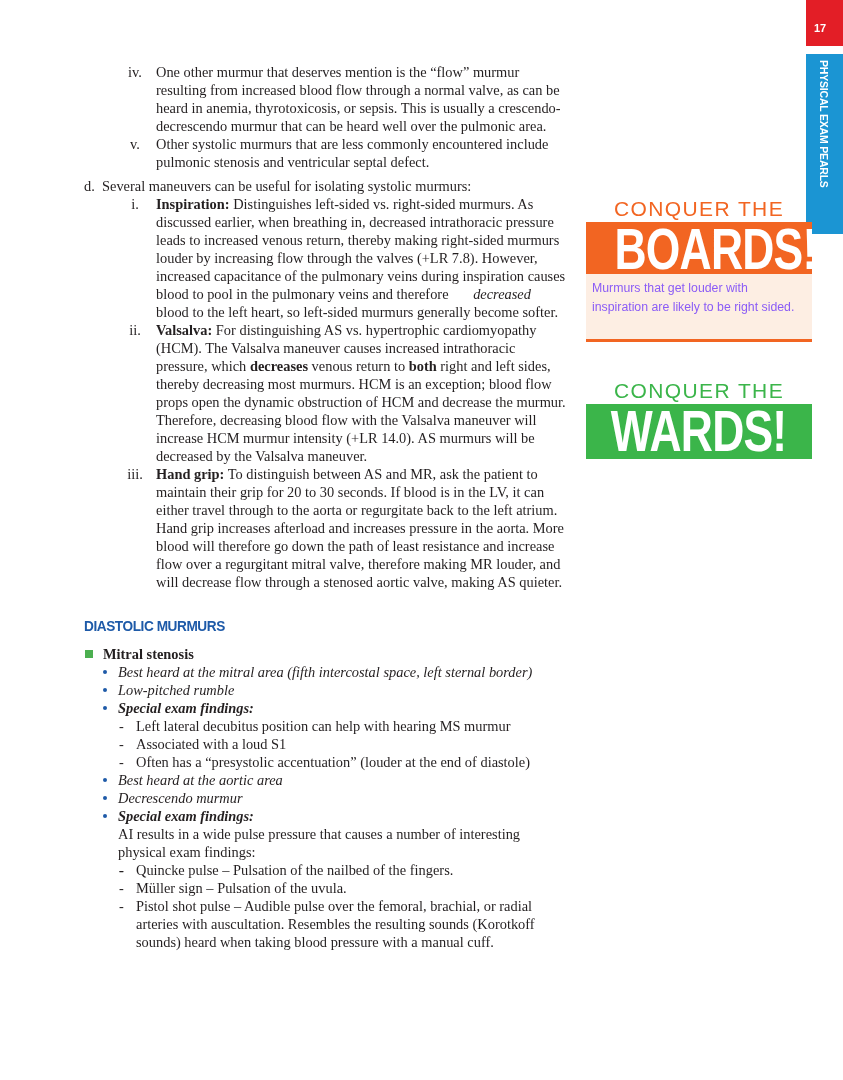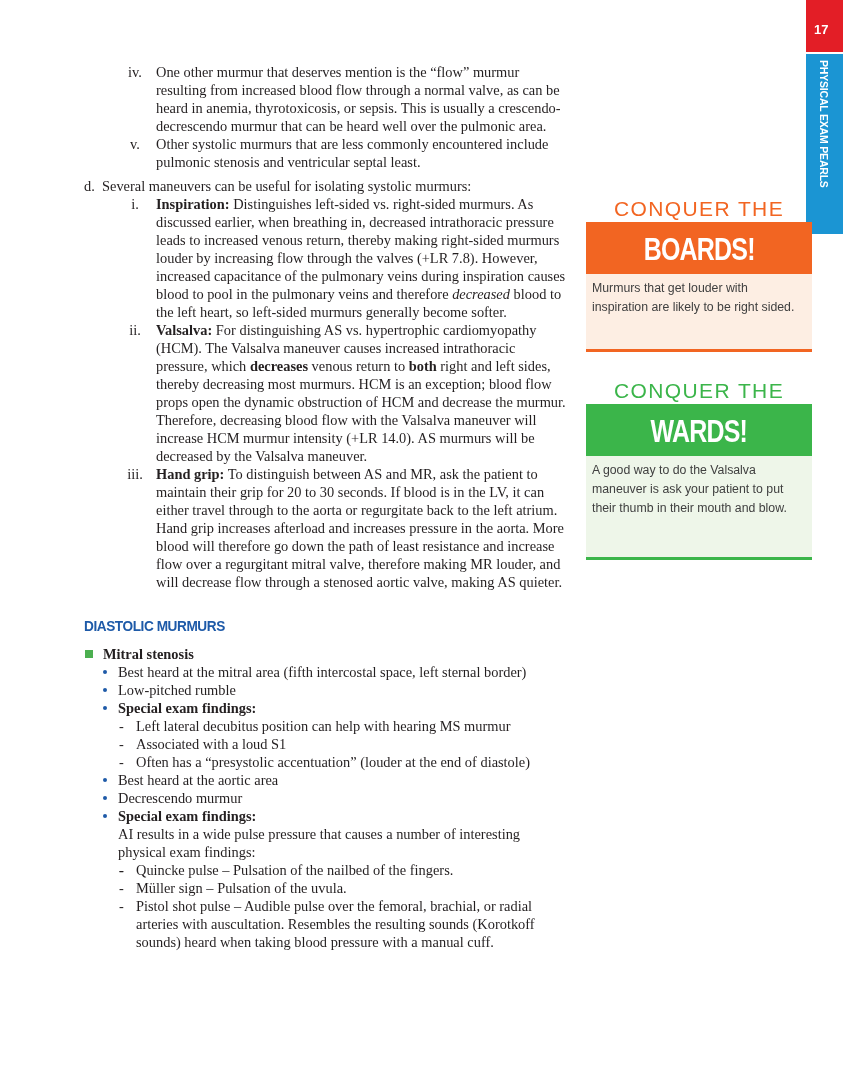--- a/index.html
+++ b/index.html
@@ -3,55 +3,55 @@
 <meta charset="utf-8">
 <style>
   html, body { margin: 0; padding: 0; }
   body {
     width: 843px; height: 1080px; position: relative; overflow: hidden;
     background: #ffffff; color: #231f20;
     font-family: "Liberation Serif", "DejaVu Serif", serif;
   }
   .main { position: absolute; left: 84px; top: 63px; width: 482px; font-size: 14.4px; line-height: 18px; }
   .bold { font-weight: bold; }
-  .italic { font-style: italic; }
+  .italic { font-style: italic; margin-left: 21px; }
 
   .lvl-roman { padding-left: 36px; position: relative; }
   .lvl-roman .num { position: absolute; left: 0; width: 30px; text-align: center; }
 
   .d-item { position: relative; padding-left: 0; margin-top: 4px; }
 
   .section-head {
     font-family: "Liberation Sans", "DejaVu Sans", sans-serif;
     font-weight: bold; color: #1e5aa8; font-size: 15.5px;
     letter-spacing: -0.5px; margin: 26px 0 10px 0; transform: scaleX(0.88); transform-origin: left;
   }
   .intro { margin: 0 0 4px 0; }
   .sq-item { position: relative; padding-left: 19px; margin-top: 2px; }
   .sq { position: absolute; left: 1px; top: 5px; width: 8px; height: 8px; background: #4caf50; }
-  .bul-item { position: relative; padding-left: 34px; }
+  .bul-item { position: relative; padding-left: 34px; font-style: italic; }
   .bul { position: absolute; left: 19px; top: 7px; width: 4px; height: 4px; border-radius: 50%; background: #1e5aa8; }
   .dash-item { position: relative; padding-left: 52px; }
   .dash { position: absolute; left: 35px; top: 0; }
   .bul-cont { padding-left: 34px; }
 
   
-  .page-tab { position: absolute; left: 806px; top: 0; width: 37px; height: 52px; background: #e31e26; color: #fff;
-    font-family: "Liberation Sans", "DejaVu Sans", sans-serif; font-weight: bold; font-size: 13px; }
+  .page-tab { position: absolute; left: 806px; top: 0; width: 37px; height: 46px; background: #e31e26; color: #fff;
+    font-family: "Liberation Sans", "DejaVu Sans", sans-serif; font-weight: bold; font-size: 11px; }
   .page-tab span { position: absolute; left: 8px; top: 22px; }
   .section-tab { position: absolute; left: 806px; top: 54px; width: 37px; height: 180px; background: #1b95d3; }
   .section-tab span { position: absolute; left: 12px; top: 6px; writing-mode: vertical-rl; color: #fff;
     font-family: "Liberation Sans", "DejaVu Sans", sans-serif; font-weight: bold; font-size: 10.5px; letter-spacing: -0.2px; }
 
   .box { position: absolute; left: 586px; width: 226px; font-family: "Liberation Sans", "DejaVu Sans", sans-serif; }
   .box .kicker { text-align: center; font-size: 21px; letter-spacing: 1.4px; height: 26px; line-height: 26px; }
-  .box .banner { color: #fff; font-weight: bold; text-align: center; font-size: 32px; line-height: 54px; height: 52px;
+  .box .banner { color: #fff; font-weight: bold; text-align: center; font-size: 57px; line-height: 54px; height: 52px;
     overflow: hidden; letter-spacing: -1px; }
   .box .banner span { display: inline-block; transform: scaleX(0.78); }
-  .box .body { font-size: 12.3px; line-height: 19px; color: #404040; padding: 5px 6px 16px 6px; }
+  .box .body { font-size: 12.3px; line-height: 19px; color: #8b5cf6; padding: 5px 6px 6px 6px; }
   .box .rule { height: 3px; }
 
   .boards { top: 196px; }
   .boards .kicker { color: #f26522; }
   .boards .banner { background: #f26522; }
   .boards .body { background: #fdeee3; height: 54px; }
   .boards .rule { background: #f26522; }
 
   .wards { top: 378px; }
   .wards .kicker { color: #3bb54a; }
@@ -70,21 +70,21 @@
   </div>
 
 <div class="main">
   <div style="padding-left:36px;">
     <div class="lvl-roman">
       <span class="num">iv.</span>
       <span>One other murmur that deserves mention is the “flow” murmur resulting from increased blood flow through a normal valve, as can be heard in anemia, thyrotoxicosis, or sepsis. This is usually a crescendo-decrescendo murmur that can be heard well over the pulmonic area.</span>
     </div>
     <div class="lvl-roman">
       <span class="num">v.</span>
-      <span>Other systolic murmurs that are less commonly encountered include pulmonic stenosis and ventricular septal least.</span>
+      <span>Other systolic murmurs that are less commonly encountered include pulmonic stenosis and ventricular septal defect.</span>
     </div>
   </div>
 
   <div class="d-item" style="margin-top:6px;">
     <div style="position:relative; padding-left:18px;">
       <span style="position:absolute; left:0;">d.</span>
       <span>Several maneuvers can be useful for isolating systolic murmurs:</span>
     </div>
     <div style="padding-left:36px;">
       <div class="lvl-roman">
@@ -128,15 +128,14 @@
 <div class="box boards">
   <div class="kicker">CONQUER THE</div>
   <div class="banner"><span>BOARDS!</span></div>
   <div class="body">Murmurs that get louder with inspiration are likely to be right sided.</div>
   <div class="rule"></div>
 </div>
 
 <div class="box wards">
   <div class="kicker">CONQUER THE</div>
   <div class="banner"><span>WARDS!</span></div>
-  <div class="body">A good way to do the Valsalva maneuver is ask your patient to put their thumb in their mouth and blow.</div>
   <div class="rule"></div>
 </div>
 
 </body></html>

